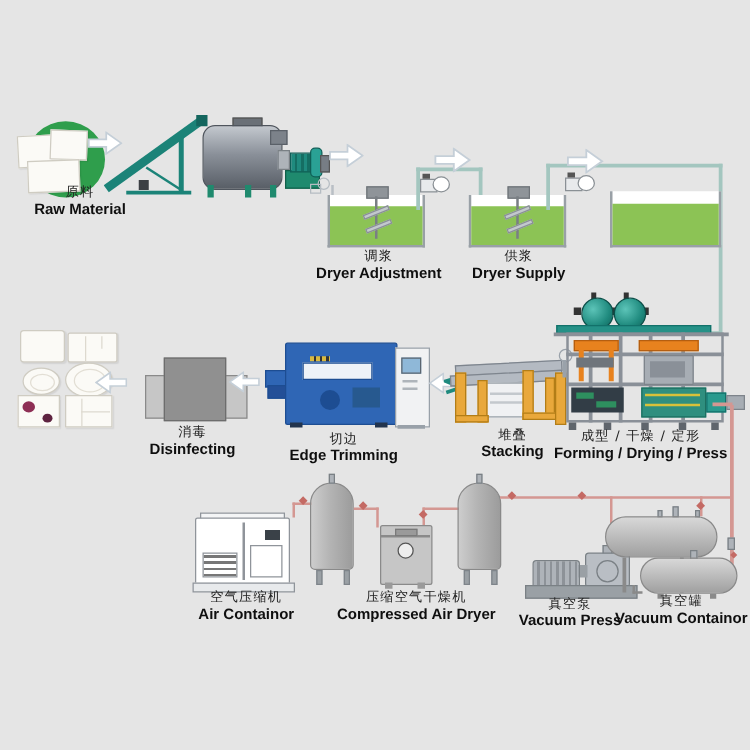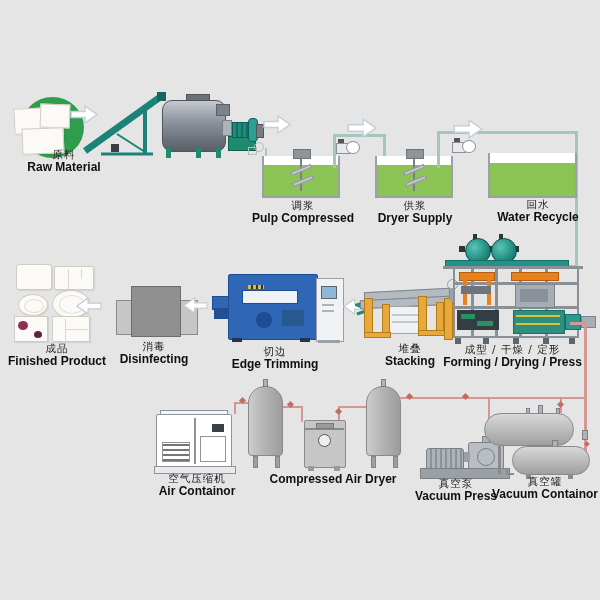--- a/index.html
+++ b/index.html
@@ -313,34 +313,26 @@
     <div class="a" style="left:86px;top:71px;width:5px;height:4px;background:#8a8a8a"></div>
     <div class="a" style="left:24px;top:64px;width:8px;height:7px;border-left:2px solid #8a8a8a;border-bottom:2px solid #8a8a8a;box-sizing:border-box"></div>
   </div>
 
   <div class="lbl" style="left:14px;top:149px;width:100px">
     <div class="zh">原料</div>
     <div class="en">Raw Material</div>
   </div>
   <div class="lbl" style="left:243px;top:200px;width:120px">
     <div class="zh">调浆</div>
-    <div class="en">Pulp Compressed</div>
+    <div class="en">Dryer Adjustment</div>
   </div>
   <div class="lbl" style="left:355px;top:200px;width:120px">
     <div class="zh">供浆</div>
     <div class="en">Dryer Supply</div>
   </div>
-  <div class="lbl" style="left:477px;top:199px;width:122px">
-    <div class="zh">回水</div>
-    <div class="en">Water Recycle</div>
-  </div>
-  <div class="lbl" style="left:2px;top:343px;width:110px">
-    <div class="zh">成品</div>
-    <div class="en">Finished Product</div>
-  </div>
   <div class="lbl" style="left:215px;top:346px;width:120px">
     <div class="zh">切边</div>
     <div class="en">Edge Trimming</div>
   </div>
   <div class="lbl" style="left:95px;top:341px;width:118px">
     <div class="zh">消毒</div>
     <div class="en">Disinfecting</div>
   </div>
   <div class="lbl" style="left:430px;top:344px;width:165px">
     <div class="zh">成型 / 干燥 / 定形</div>
@@ -348,20 +340,21 @@
   </div>
   <div class="lbl" style="left:350px;top:343px;width:120px">
     <div class="zh">堆叠</div>
     <div class="en">Stacking</div>
   </div>
   <div class="lbl" style="left:136px;top:473px;width:122px">
     <div class="zh">空气压缩机</div>
     <div class="en">Air Containor</div>
   </div>
   <div class="lbl" style="left:255px;top:473px;width:156px">
+    <div class="zh">压缩空气干燥机</div>
     <div class="en">Compressed Air Dryer</div>
   </div>
   <div class="lbl" style="left:395px;top:478px;width:122px">
     <div class="zh">真空泵</div>
     <div class="en">Vacuum Press</div>
   </div>
   <div class="lbl" style="left:483px;top:476px;width:124px">
     <div class="zh">真空罐</div>
     <div class="en">Vacuum Containor</div>
   </div>

